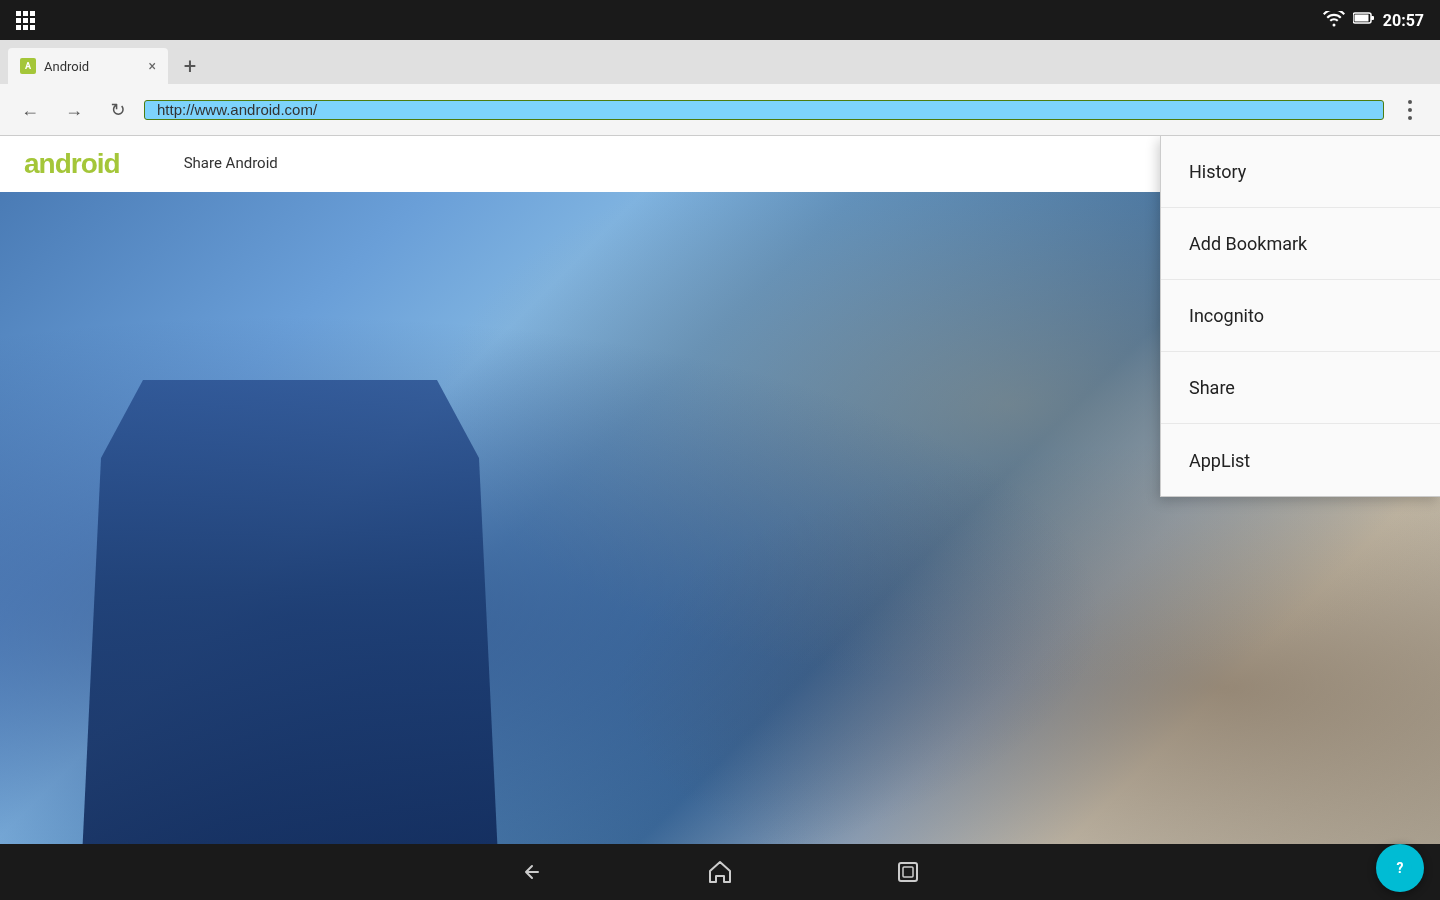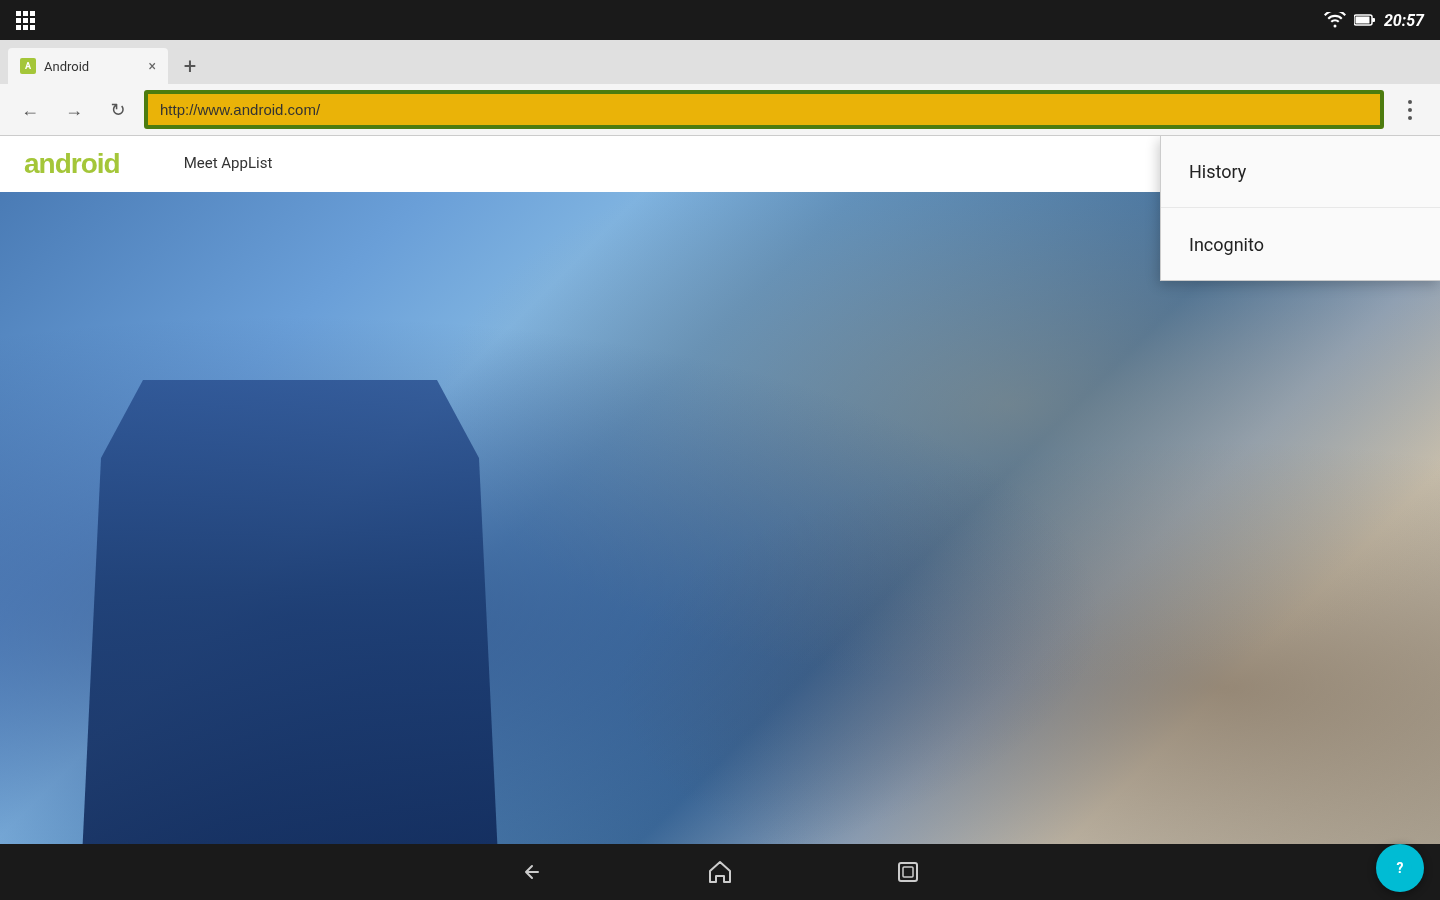--- a/index.html
+++ b/index.html
@@ -11,21 +11,21 @@
       height: 40px;
       background: #1a1a1a;
       display: flex;
       align-items: center;
       justify-content: space-between;
       padding: 0 16px;
       color: #fff;
       font-size: 14px;
     }
     #status-bar-left { display: flex; align-items: center; gap: 8px; }
-    #status-bar-right { display: flex; align-items: center; gap: 8px; font-weight: bold; font-size: 16px; font-style: italic; }
+    #status-bar-right { display: flex; align-items: flex-start; gap: 8px; font-weight: bold; font-size: 16px; }
 
     
     #tab-bar {
       width: 100%;
       height: 44px;
       background: #e0e0e0;
       display: flex;
       align-items: flex-end;
       padding: 0 8px;
     }
@@ -90,23 +90,23 @@
       display: flex;
       align-items: center;
       justify-content: center;
       color: #555;
       font-size: 18px;
       cursor: pointer;
       border-radius: 50%;
     }
     #url-bar {
       flex: 1;
-      height: 39px;
-      background: #eab308;
-      border: 4px solid #4d7c0f;
+      height: 20px;
+      background: #7dd3fc;
+      border: 1px solid #4d7c0f;
       border-radius: 3px;
       padding: 0 12px;
       font-size: 15px;
       color: #333;
       outline: none;
     }
     #menu-btn {
       width: 36px;
       height: 36px;
       display: flex;
@@ -335,31 +335,34 @@
         <span></span>
         <span></span>
     </div>
   </div>
 </div>
 
 <div id="content-area">
 
   <div id="website-nav">
     <div id="android-logo">android</div>
-    <div class="website-nav-item">Meet AppList</div>
+    <div class="website-nav-item">Share Android</div>
   </div>
 
   <div id="hero-image">
     <div class="hero-overlay"></div>
     <div class="person-silhouette"></div>
   </div>
 
   <div id="context-menu">
     <div class="menu-item">History</div>
+    <div class="menu-item">Add Bookmark</div>
     <div class="menu-item">Incognito</div>
+    <div class="menu-item">Share</div>
+    <div class="menu-item">AppList</div>
   </div>
 </div>
 
 <div id="bottom-nav" style="position: fixed; bottom: 0px; width: 1440px;">
   <div class="bottom-nav-btn">
     <svg width="28" height="28" viewBox="0 0 28 28" fill="#ccc">
       <path d="M20 14H8M8 14l6-6M8 14l6 6" stroke="#ccc" stroke-width="2" fill="none" stroke-linecap="round"></path>
     </svg>
   </div>
   <div class="bottom-nav-btn">

